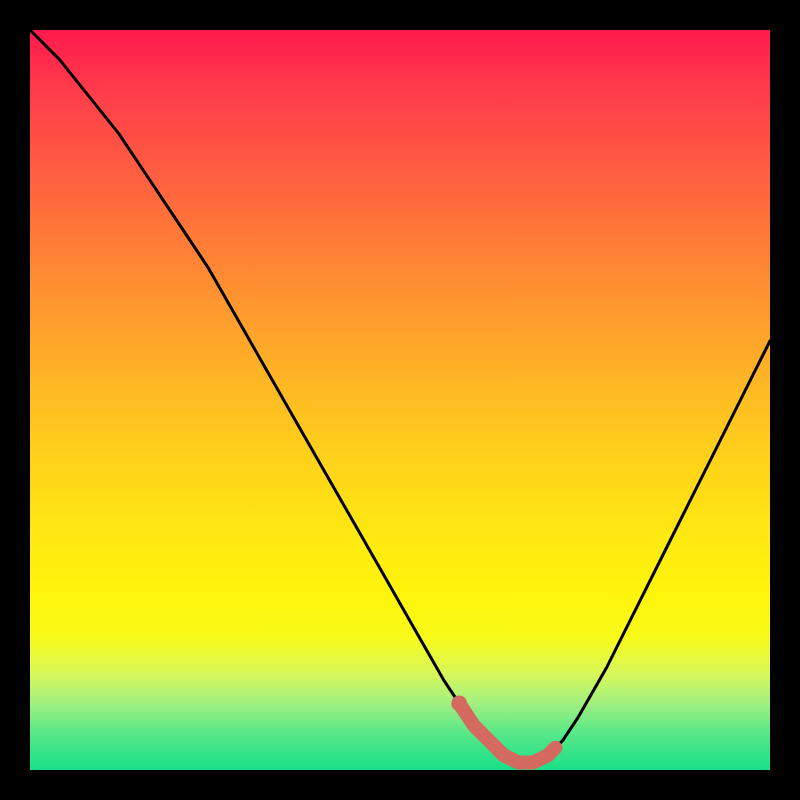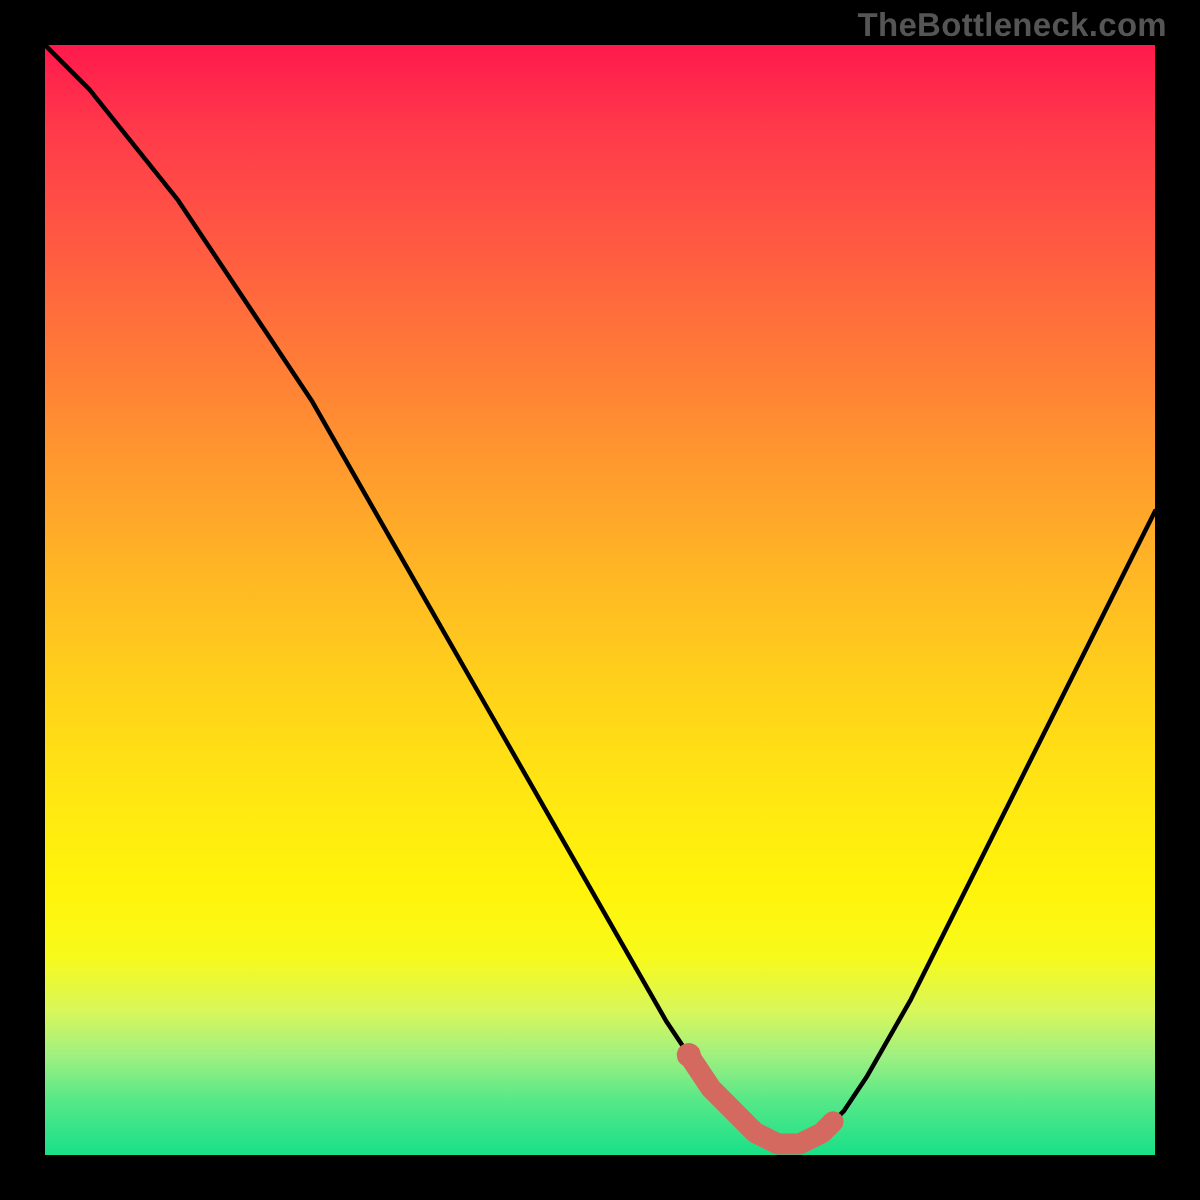--- a/index.html
+++ b/index.html
@@ -59,21 +59,20 @@
     position: absolute;
     inset: 0;
     width: 100%;
     height: 100%;
   }
 </style>
 </head>
 <body>
 
 <div class="container">
-  <div class="watermark">TheBottleneck.com</div>
   <div class="plot-area">
     <div class="gradient"></div>
     <svg class="curve" viewBox="0 0 740 740" preserveAspectRatio="none">
       <path d="M0.0 0.0 L29.6 29.6 L59.2 66.6 L88.8 103.6 L118.4 148.0 L148.0 192.4 L177.6 236.8 L207.2 288.6 L236.8 340.4 L266.4 392.2 L296.0 444.0 L325.6 495.8 L355.2 547.6 L384.8 599.4 L414.4 651.2 L429.2 673.4 L444.0 695.6 L458.8 710.4 L473.6 725.2 L488.4 732.6 L503.2 732.6 L518.0 725.2 L532.8 710.4 L547.6 688.2 L577.2 636.4 L606.8 577.2 L636.4 518.0 L666.0 458.8 L695.6 399.6 L725.2 340.4 L740.0 310.8" fill="none" stroke="#000" stroke-width="3" stroke-linecap="round" stroke-linejoin="round"></path>
       <path d="M429.2 673.4 L444.0 695.6 L458.8 710.4 L473.6 725.2 L488.4 732.6 L503.2 732.6 L518.0 725.2 L525.4 717.8" fill="none" stroke="#d46a5f" stroke-width="14" stroke-linecap="round" stroke-linejoin="round"></path>
       <circle cx="429.2" cy="673.4" r="8" fill="#d46a5f"></circle>
     </svg>
   </div>
 </div>
 

